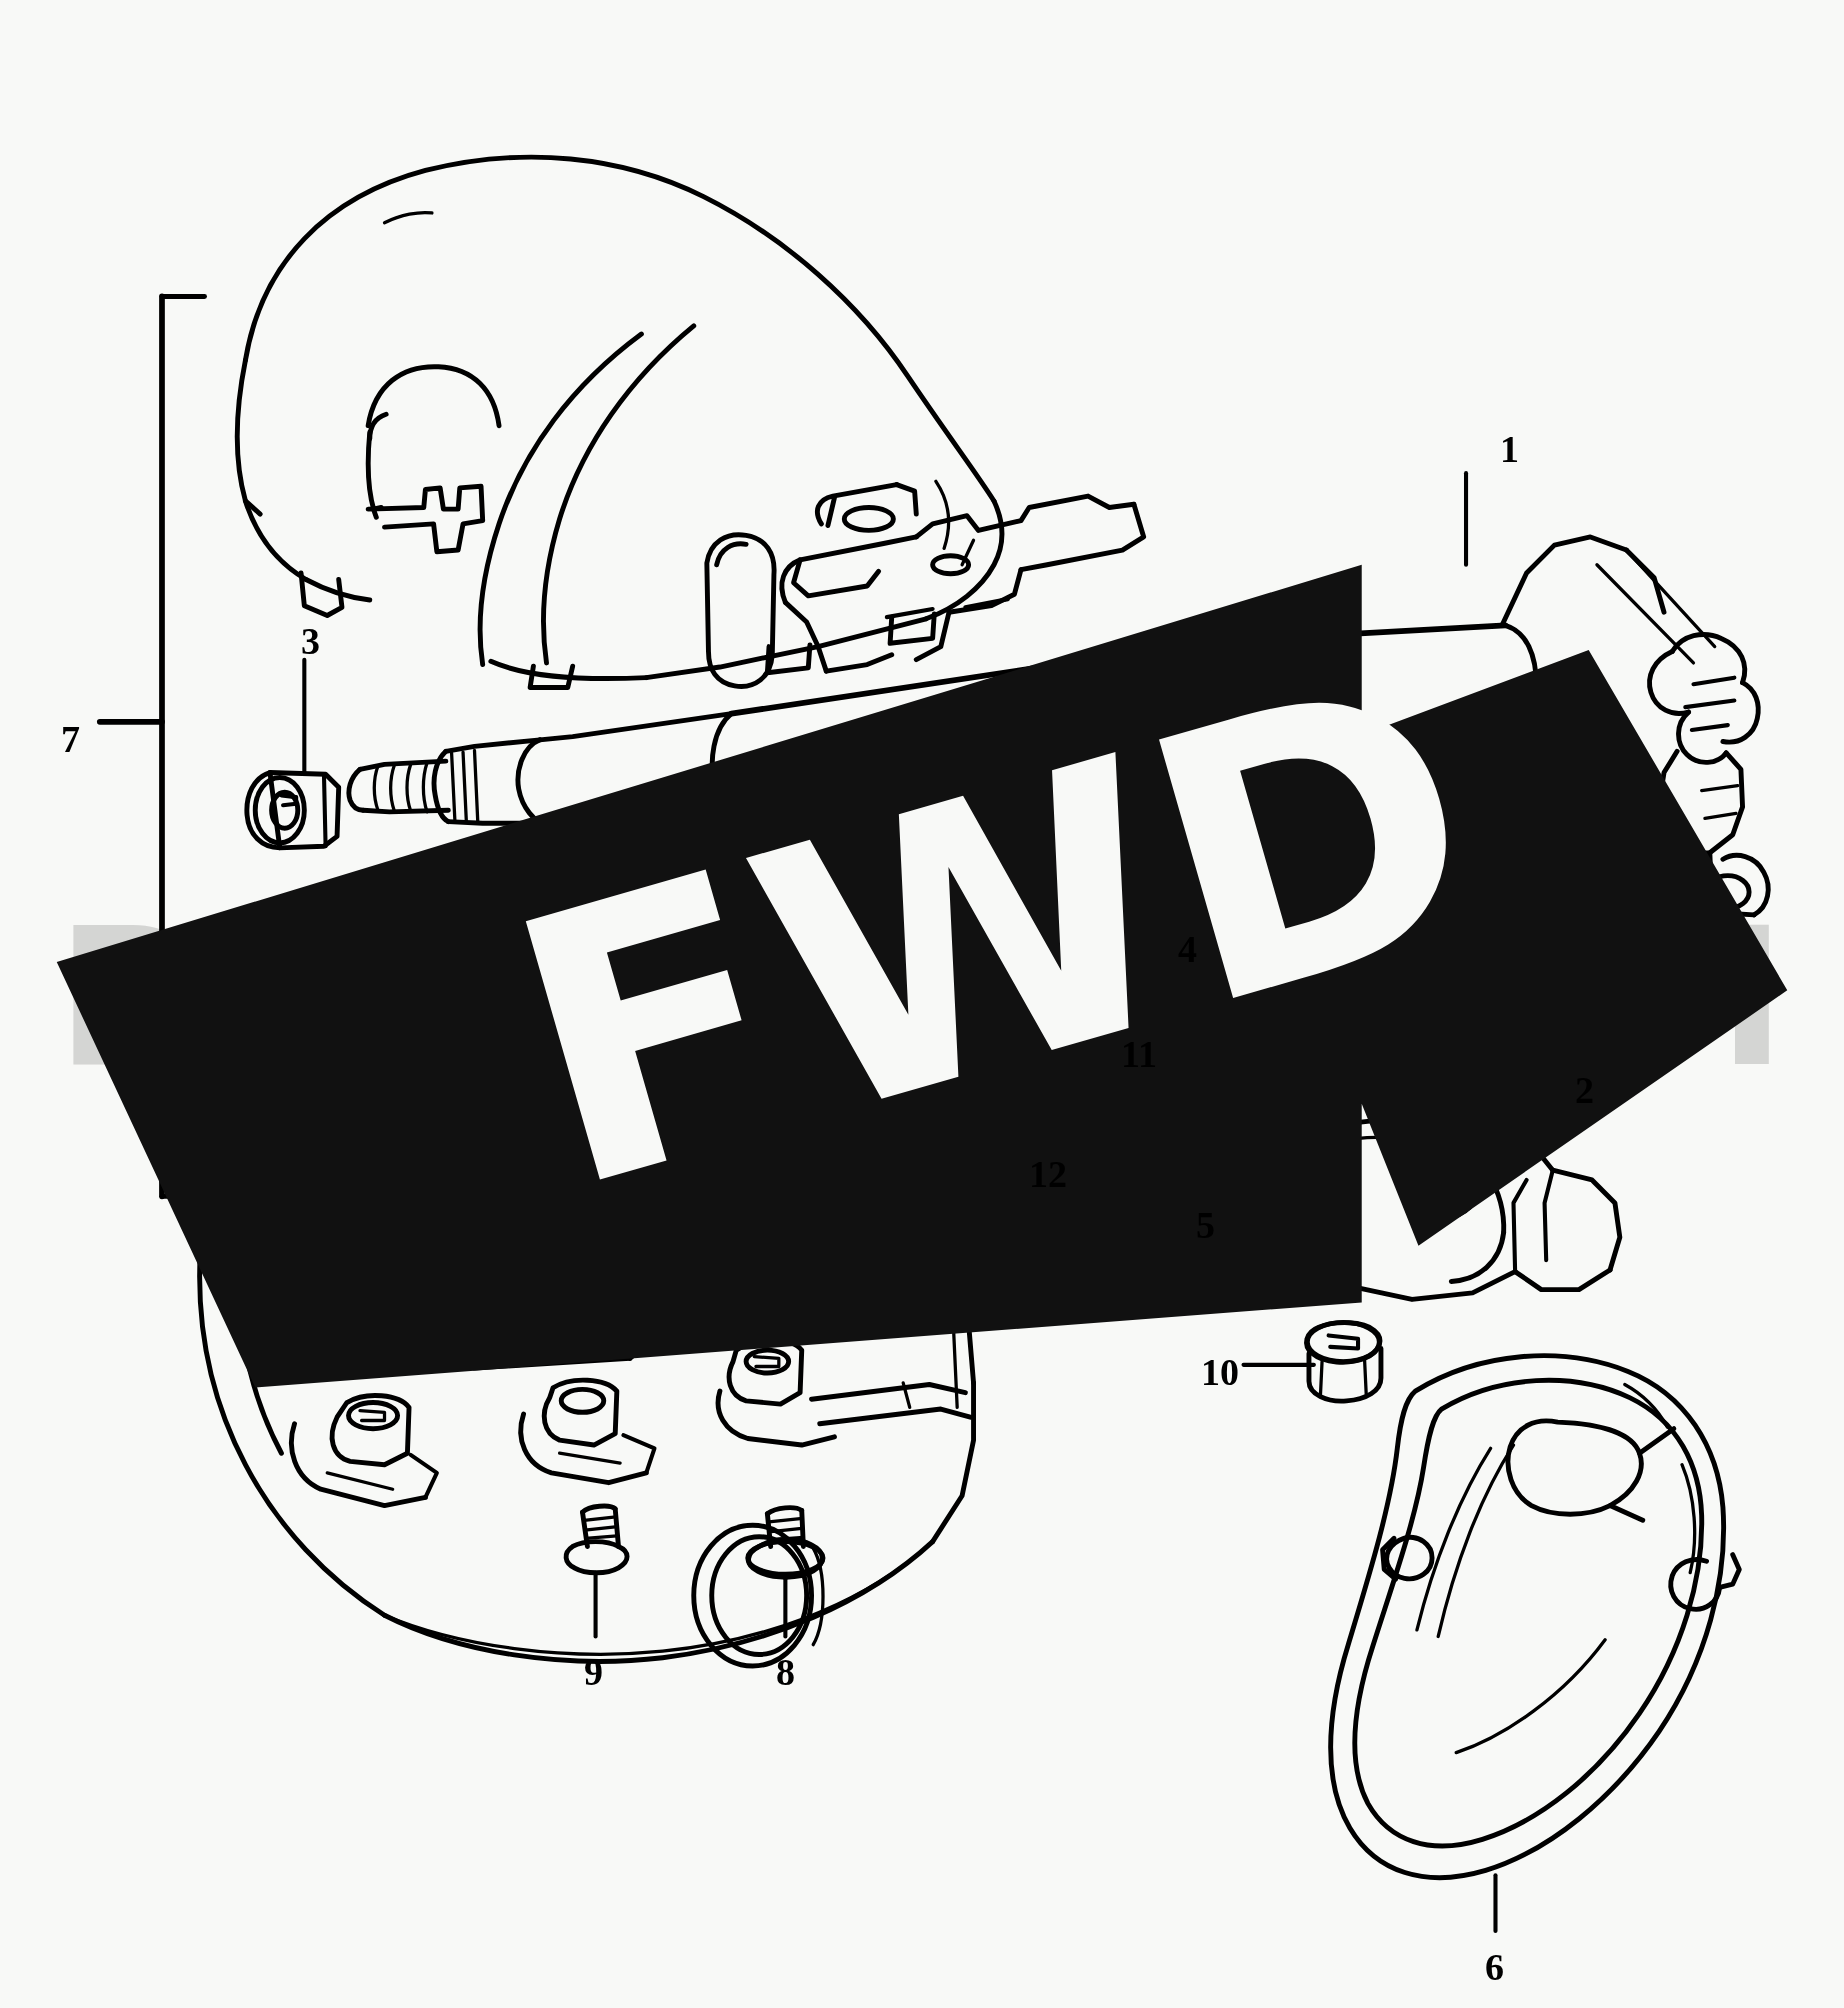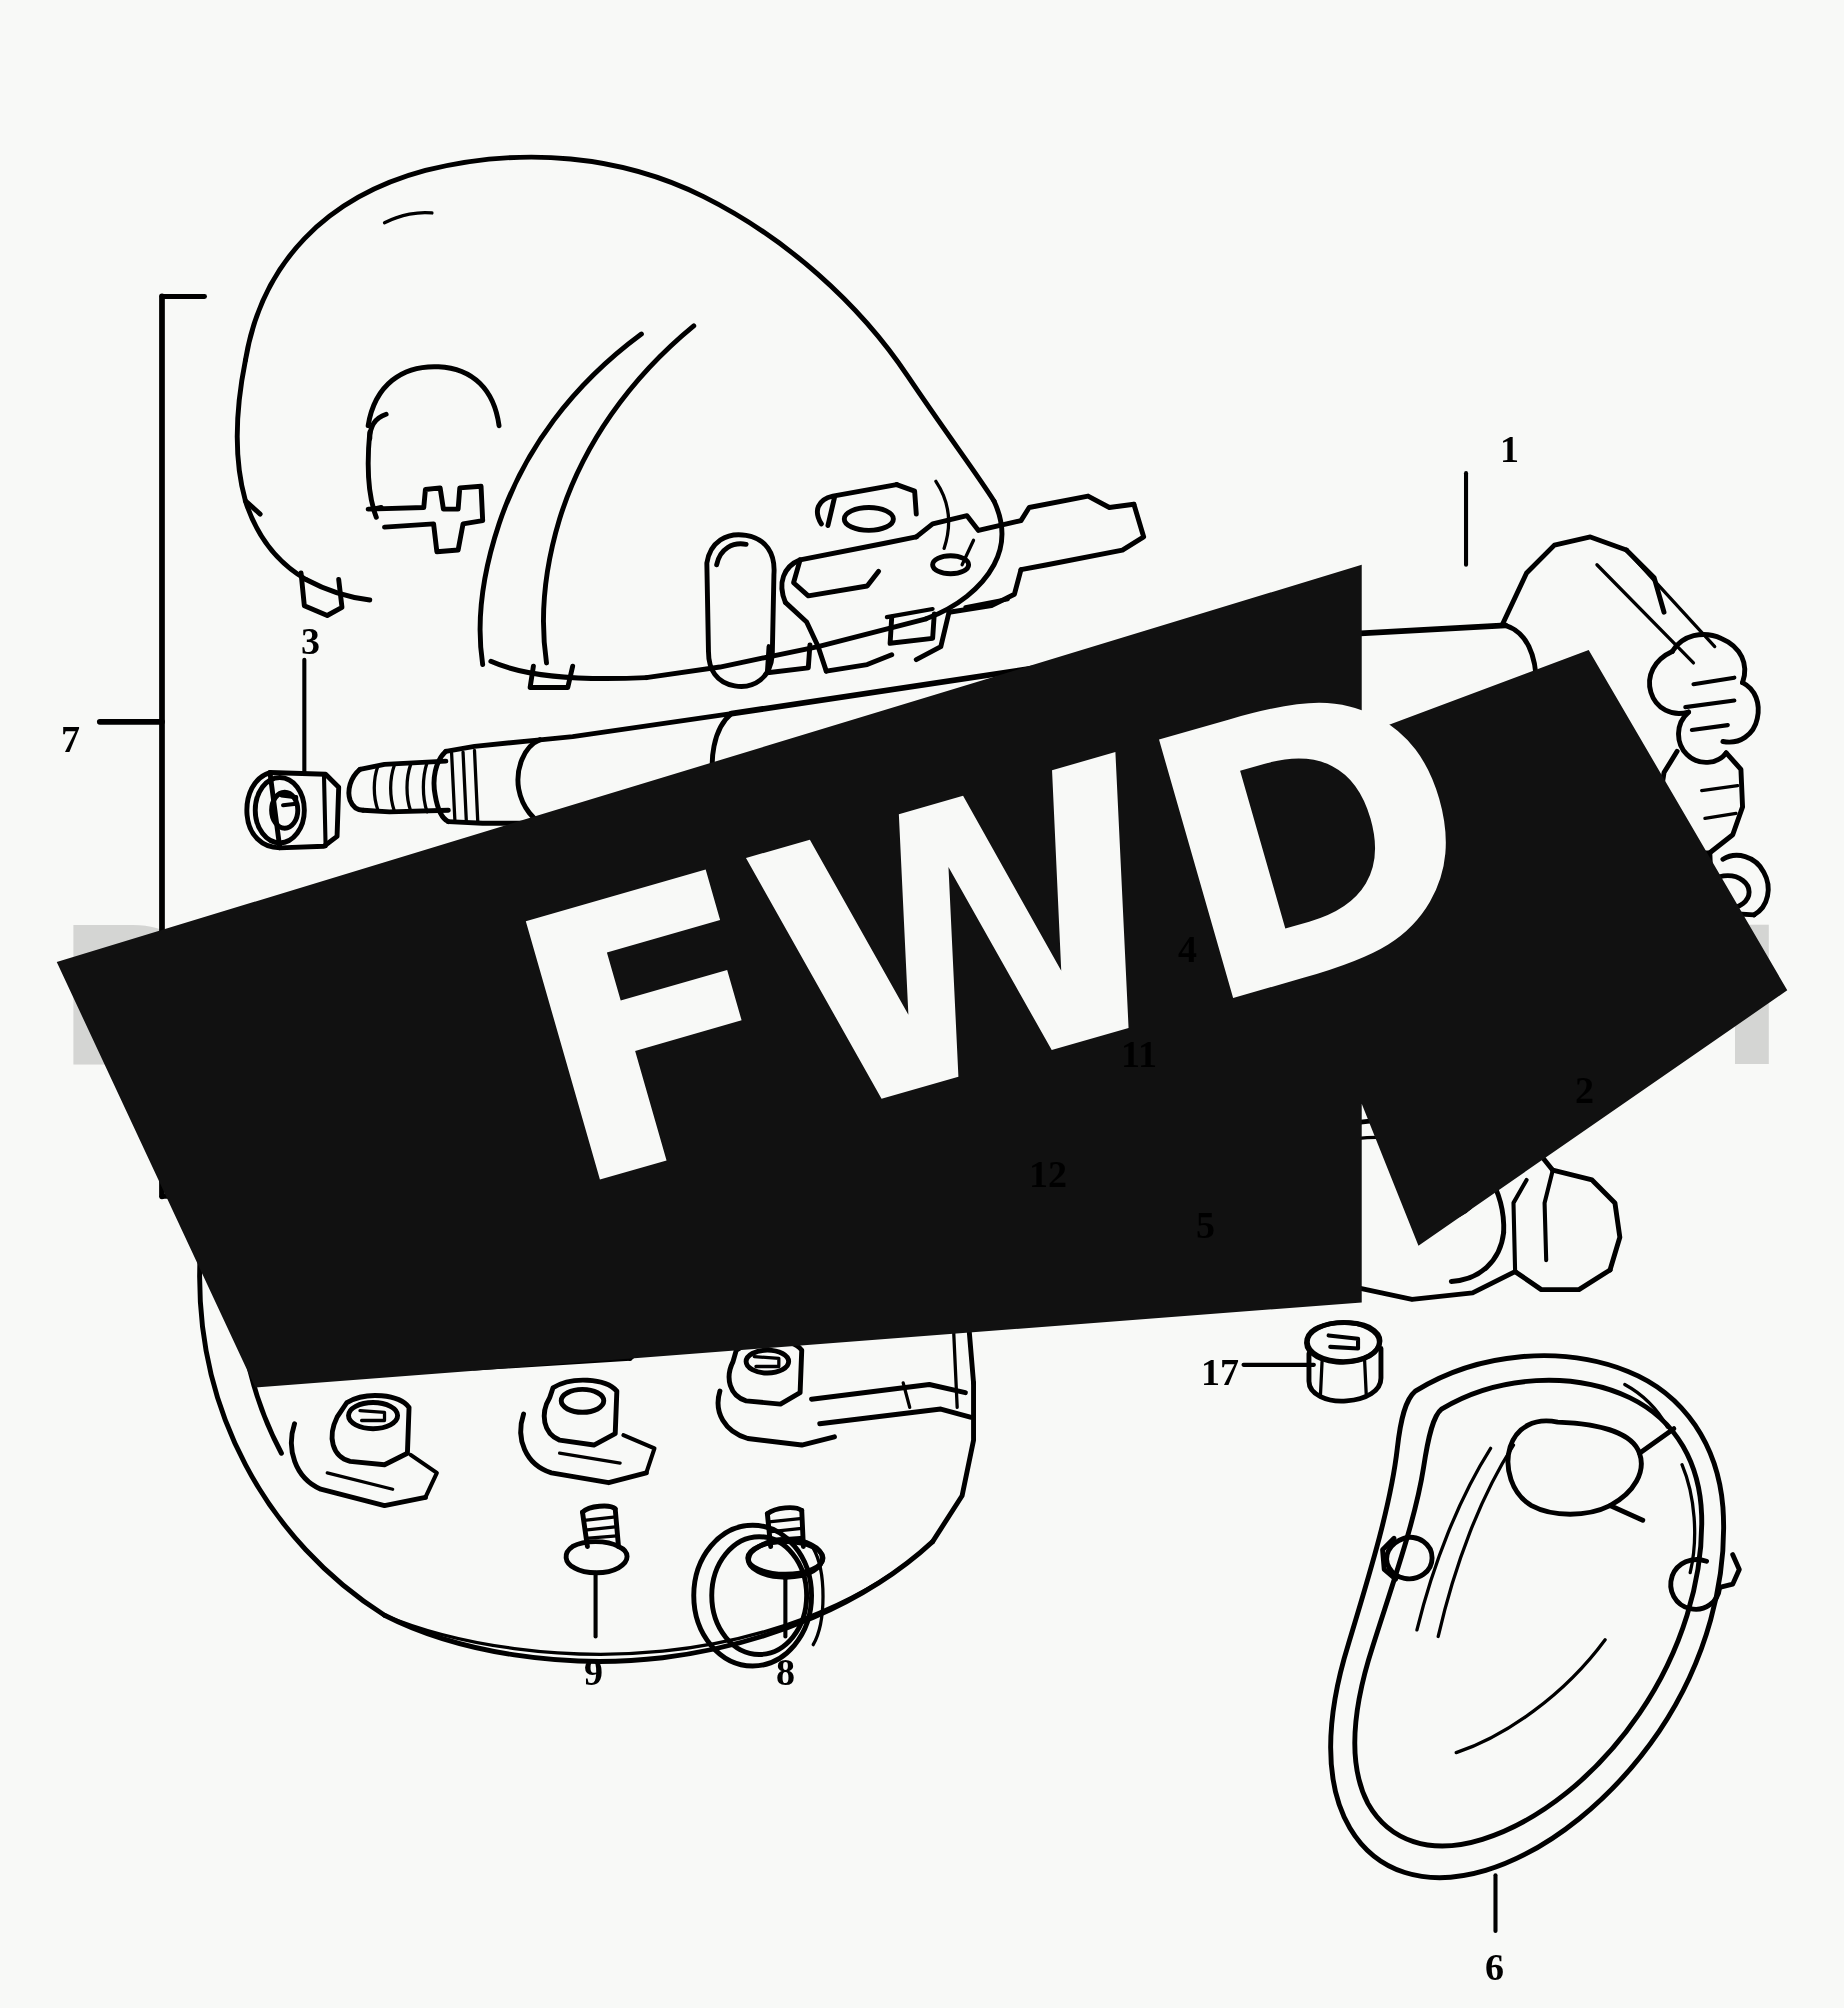--- a/index.html
+++ b/index.html
@@ -485,18 +485,18 @@
 
   <div class="callout" style="left:1500px;top:430px;">1</div>
   <div class="callout" style="left:1575px;top:1071px;">2</div>
   <div class="callout" style="left:301px;top:622px;">3</div>
   <div class="callout" style="left:1178px;top:930px;">4</div>
   <div class="callout" style="left:1196px;top:1206px;">5</div>
   <div class="callout" style="left:1485px;top:1948px;">6</div>
   <div class="callout" style="left:61px;top:720px;">7</div>
   <div class="callout" style="left:776px;top:1653px;">8</div>
   <div class="callout" style="left:584px;top:1653px;">9</div>
-  <div class="callout" style="left:1201px;top:1353px;">17</div>
+  <div class="callout" style="left:1201px;top:1353px;">10</div>
   <div class="callout" style="left:1121px;top:1035px;">11</div>
   <div class="callout" style="left:1029px;top:1155px;">12</div>
 
 </div>
 
 
 </body></html>

